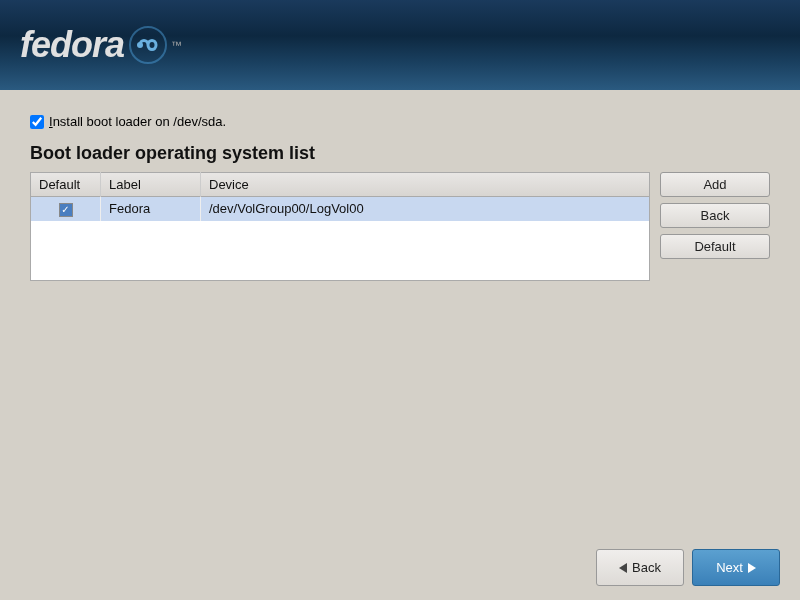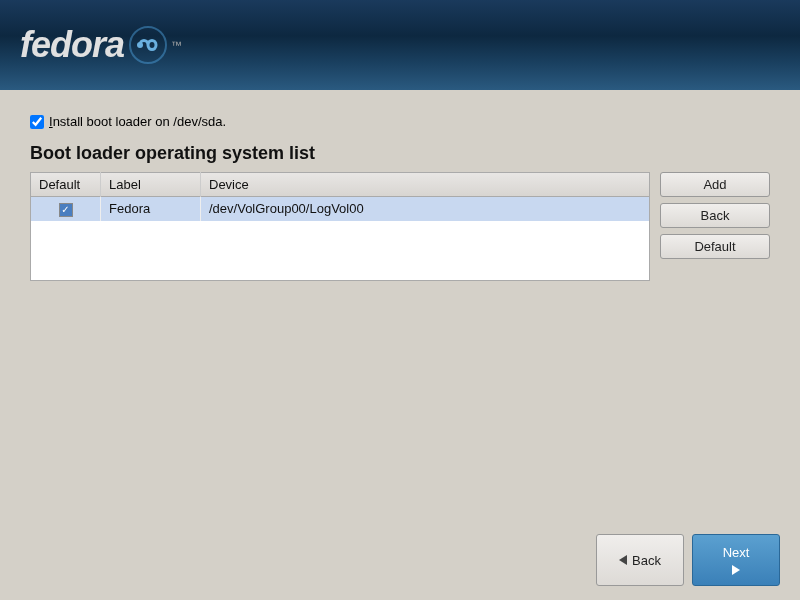--- a/index.html
+++ b/index.html
@@ -166,21 +166,20 @@
       display: flex;
       align-items: center;
       gap: 5px;
       min-width: 88px;
       justify-content: center;
     }
     .nav-btn.next-btn {
       background: linear-gradient(180deg, #5ba0d0 0%, #3a80b8 100%);
       color: white;
       border-color: #2a6898;
-      flex-direction: column;
     }
 
     .arrow-left {
       display: inline-block;
       width: 0;
       height: 0;
       border-top: 5px solid transparent;
       border-bottom: 5px solid transparent;
       border-right: 8px solid #444;
     }

